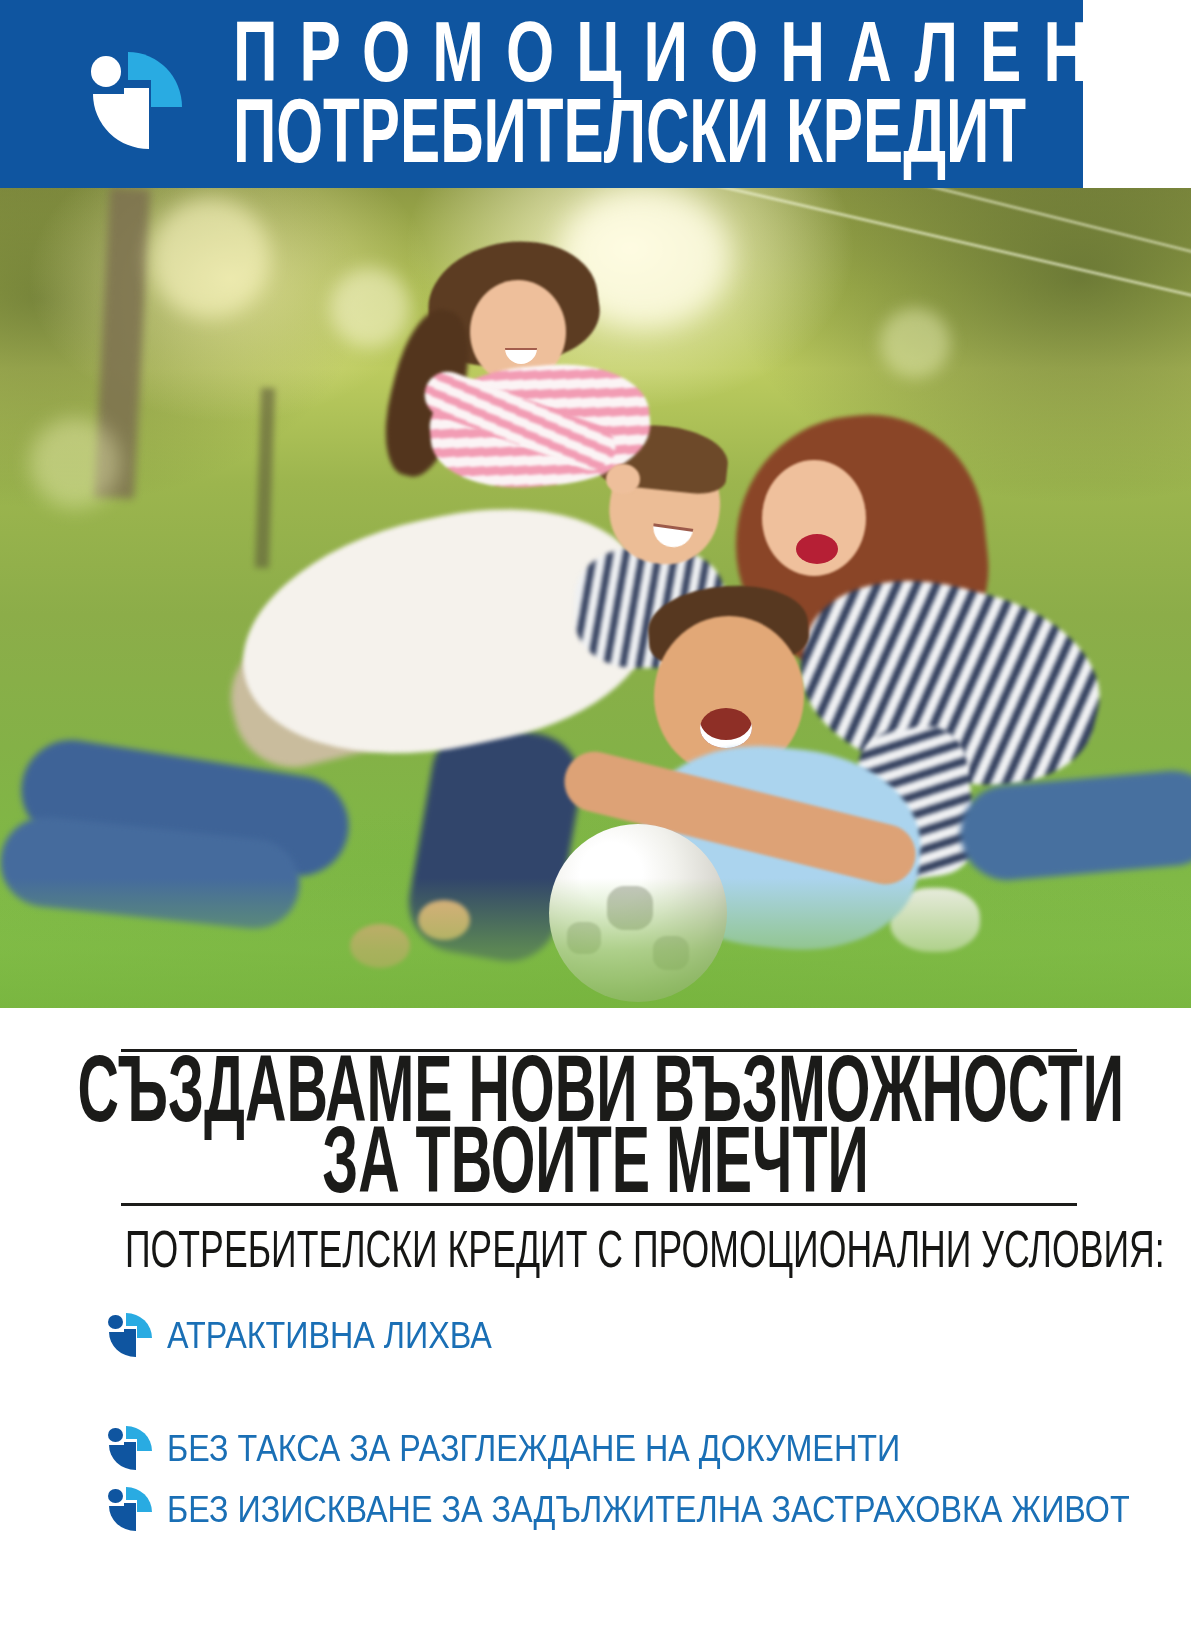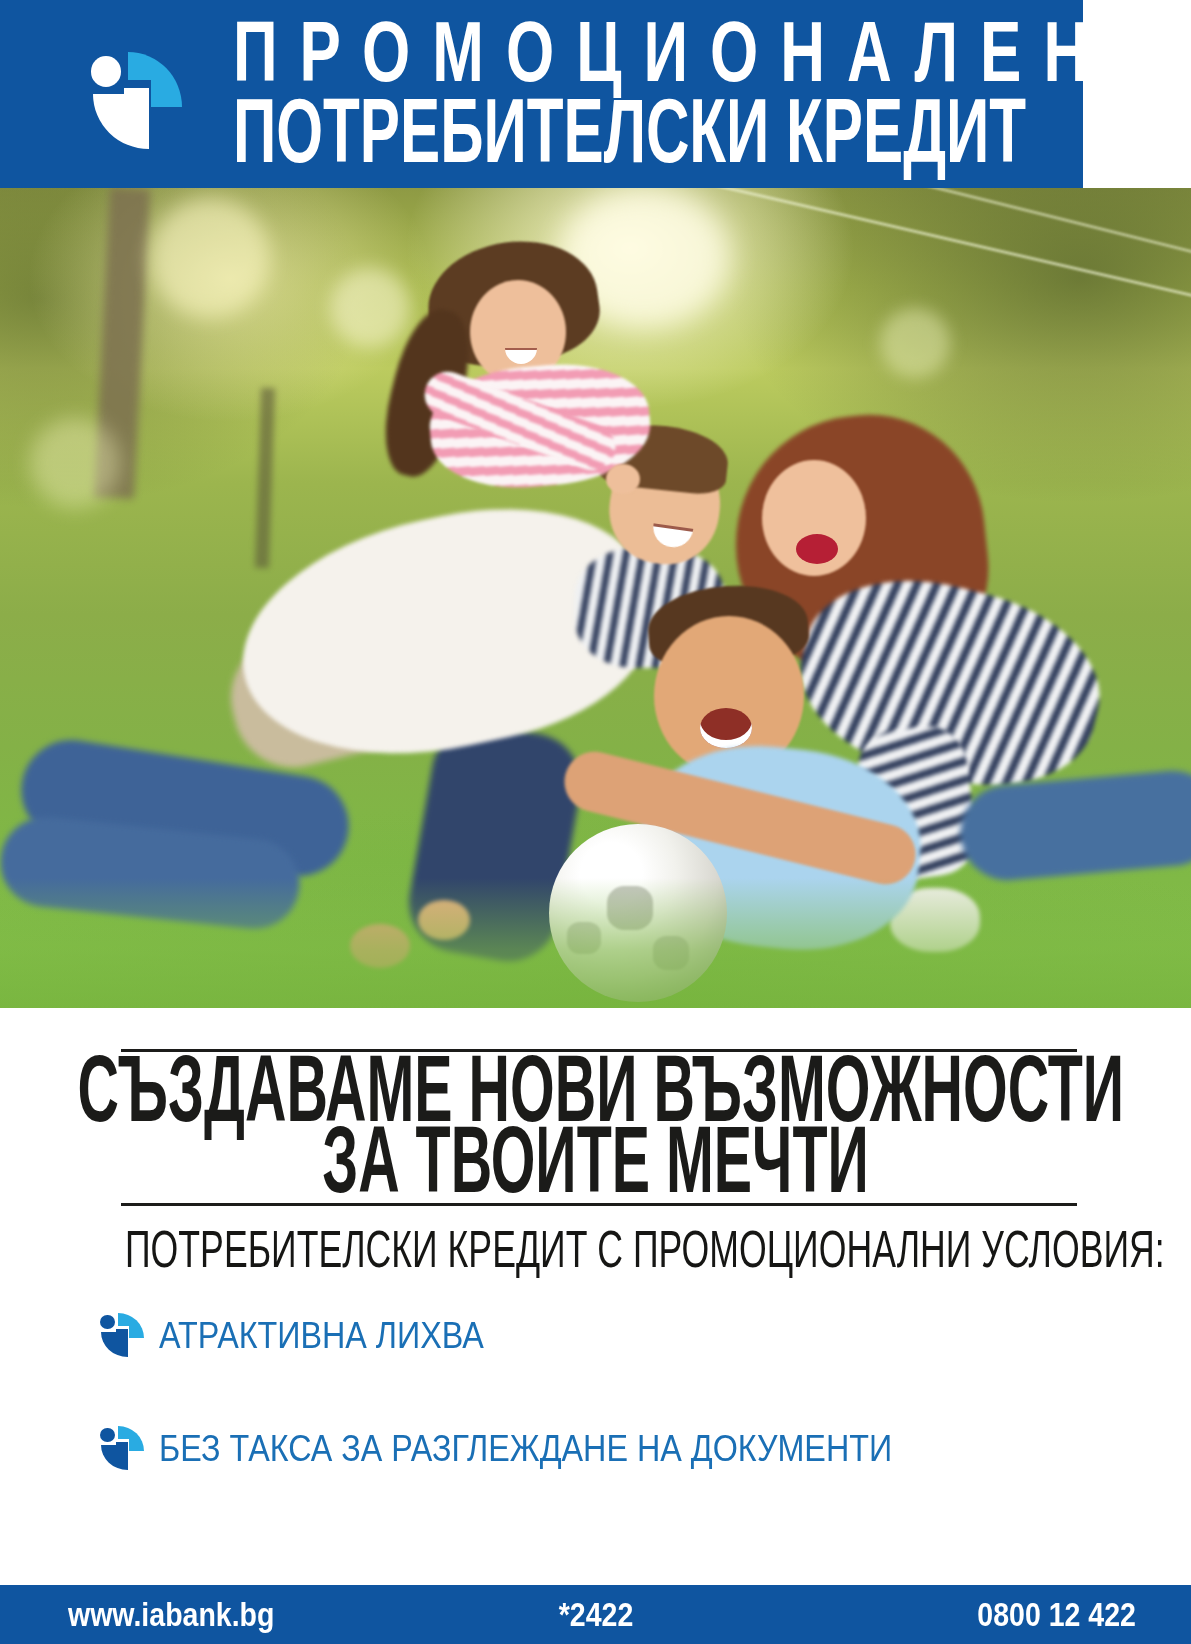--- a/index.html
+++ b/index.html
@@ -31,21 +31,21 @@
       radial-gradient(ellipse 900px 260px at 596px 820px, rgba(110,170,60,.45), rgba(110,170,60,0) 80%),
       linear-gradient(180deg,#8e9a44 0%,#a9b94f 12%,#bccb5f 22%,#9cb54e 36%,#8cad49 52%,#84b147 68%,#7fb845 82%,#86bf4e 100%);}
   .ph{position:absolute;}
   
   .rule{position:absolute;left:121px;width:956px;height:3px;background:#1c1c1a;}
   .headline{position:absolute;left:0;top:0;width:1191px;text-align:center;color:var(--headline-ink);
             font-weight:bold;font-size:66px;line-height:1;white-space:nowrap;transform:scale(0.87,1.43);transform-origin:center top;}
   .subhead{position:absolute;left:125px;top:1224px;color:#161614;font-size:44px;line-height:1;white-space:nowrap;
            transform:scale(0.81,1.16);transform-origin:0 0;}
   
-  .bullet-row{position:absolute;left:100px;display:flex;align-items:center;gap:15px;}
+  .bullet-row{position:absolute;left:108px;display:flex;align-items:center;gap:15px;}
   .bullet-row .logo{width:44px;height:44px;flex:0 0 auto;}
   .bullet-label{color:var(--bullet-blue);font-size:34px;line-height:1;white-space:nowrap;
                 transform:scale(0.95,1.08);transform-origin:left center;}
   
   .footer-bar{position:absolute;left:0;top:1585px;width:1191px;height:59px;background:var(--brand-blue);}
   .footer-bar .ftxt{position:absolute;top:0;height:59px;line-height:59px;color:#fff;font-weight:bold;font-size:30px;white-space:nowrap;}
   .f-left{left:68px;transform:scale(0.95,1.1);transform-origin:left center;}
   .f-center{left:50%;transform:translateX(-50%) scale(0.95,1.1);}
   .f-right{right:55px;transform:scale(0.95,1.1);transform-origin:right center;}
 </style>
@@ -147,20 +147,25 @@
     <div class="logo logo--dark">
       <div class="qtr"></div>
       <div class="notch"></div>
       <div class="qbot"></div>
       <div class="sq"></div>
       <div class="dot"></div>
     </div>
     <div class="bullet-label">БЕЗ ТАКСА ЗА РАЗГЛЕЖДАНЕ НА ДОКУМЕНТИ</div>
   </div>
 
+  <div class="bullet-row" style="top:1487px;">
+    <div class="logo logo--dark">
+      <div class="qtr"></div>
+      <div class="notch"></div>
+      <div class="qbot"></div>
+      <div class="sq"></div>
+      <div class="dot"></div>
+    </div>
+    <div class="bullet-label">БЕЗ ИЗИСКВАНЕ ЗА ЗАДЪЛЖИТЕЛНА ЗАСТРАХОВКА ЖИВОТ</div>
+  </div>
 
-  <div class="footer-bar">
-    <div class="ftxt f-left">www.iabank.bg</div>
-    <div class="ftxt f-center">*2422</div>
-    <div class="ftxt f-right">0800 12 422</div>
-  </div>
 
 </div>
 
 </body></html>

